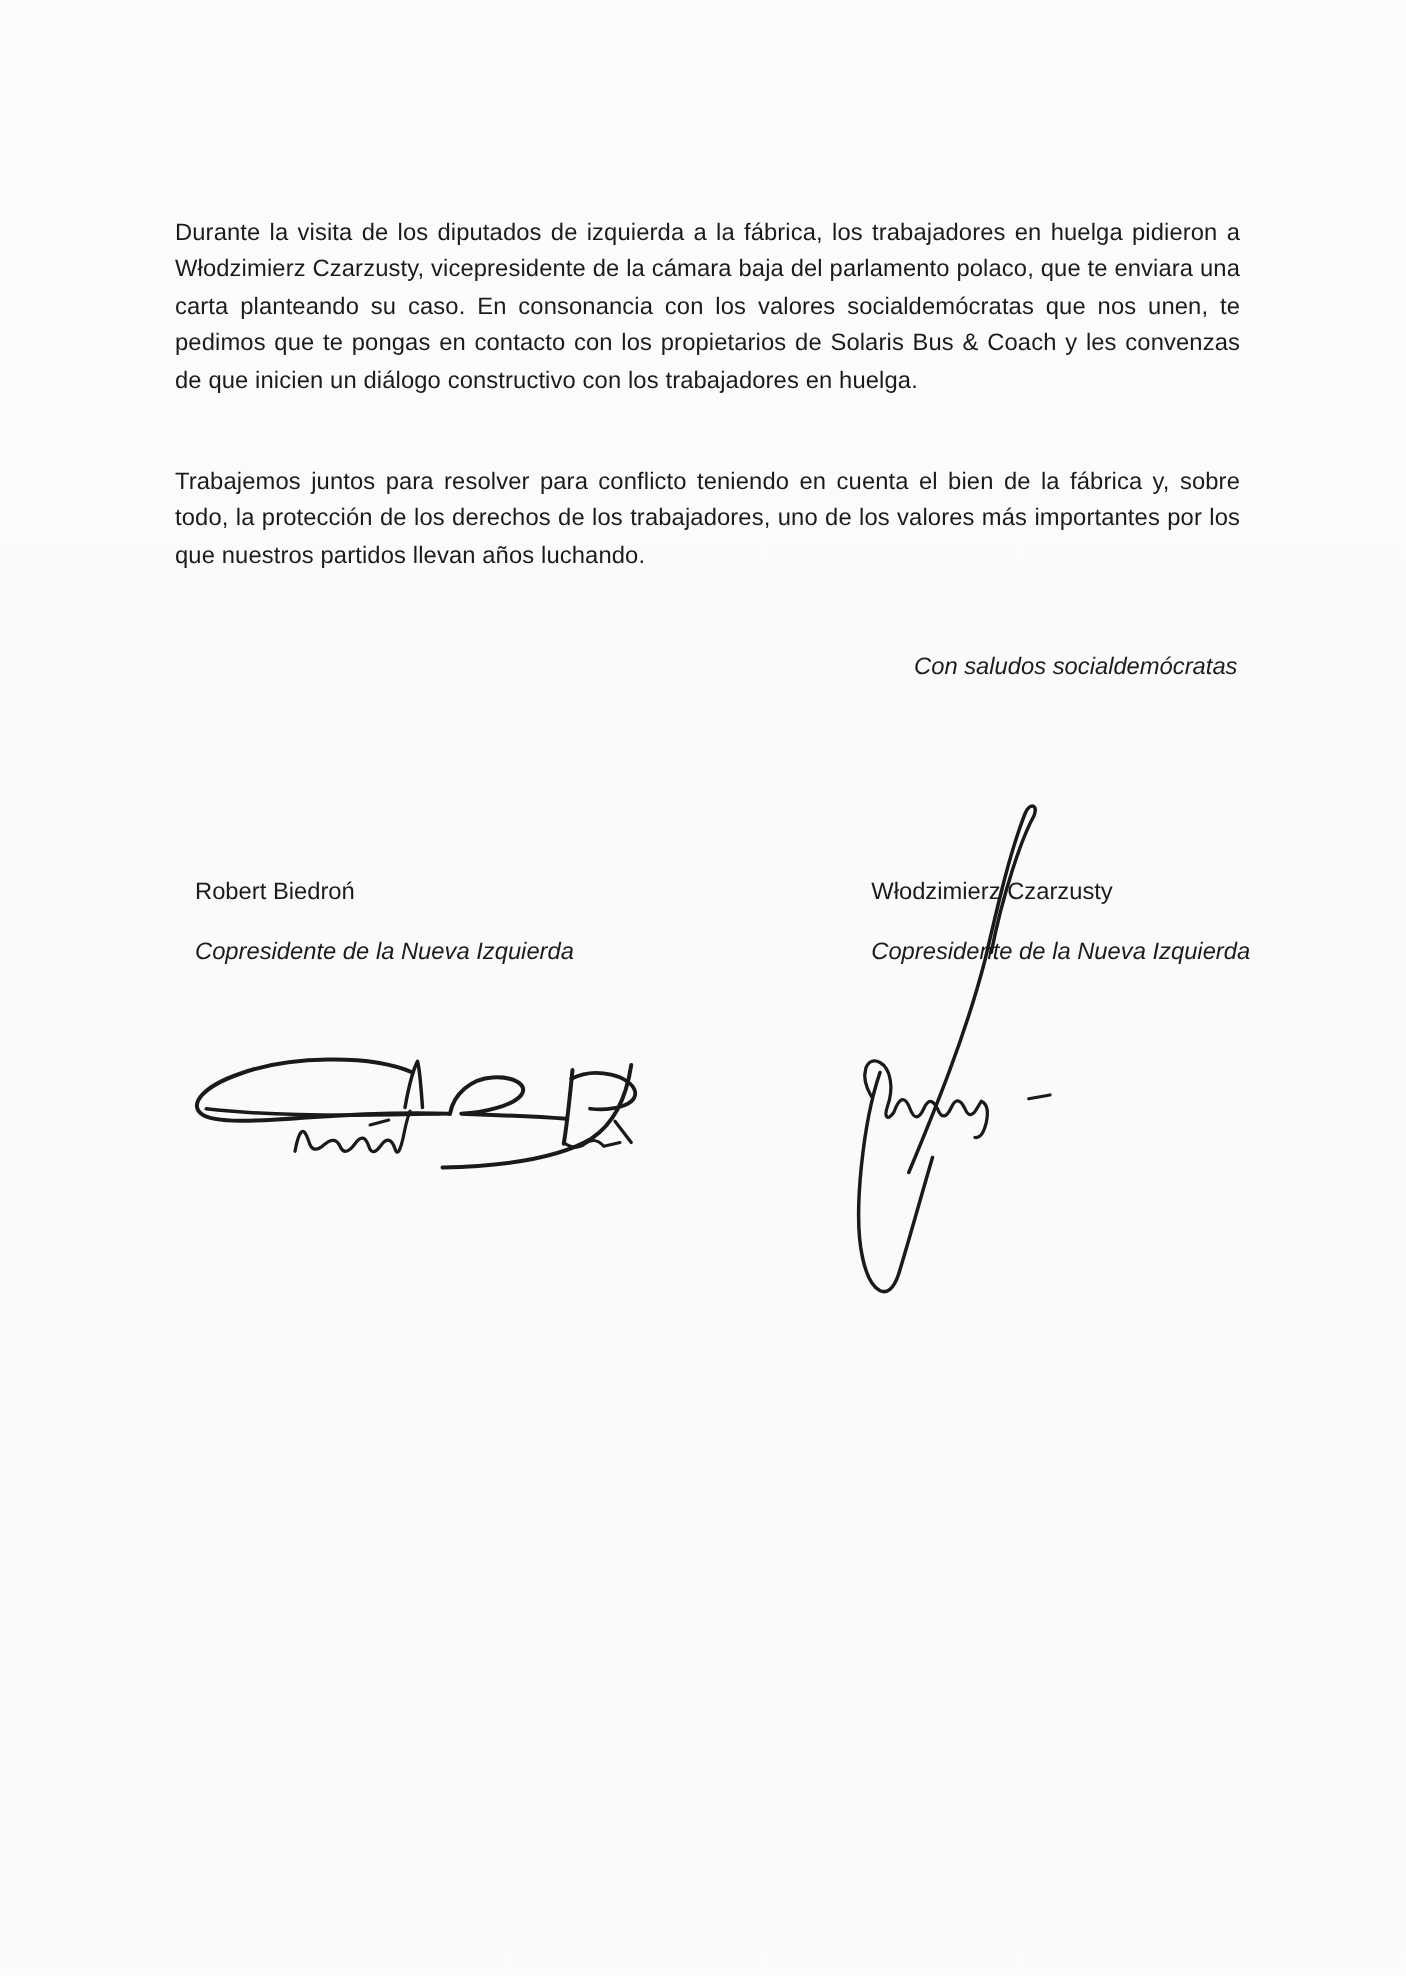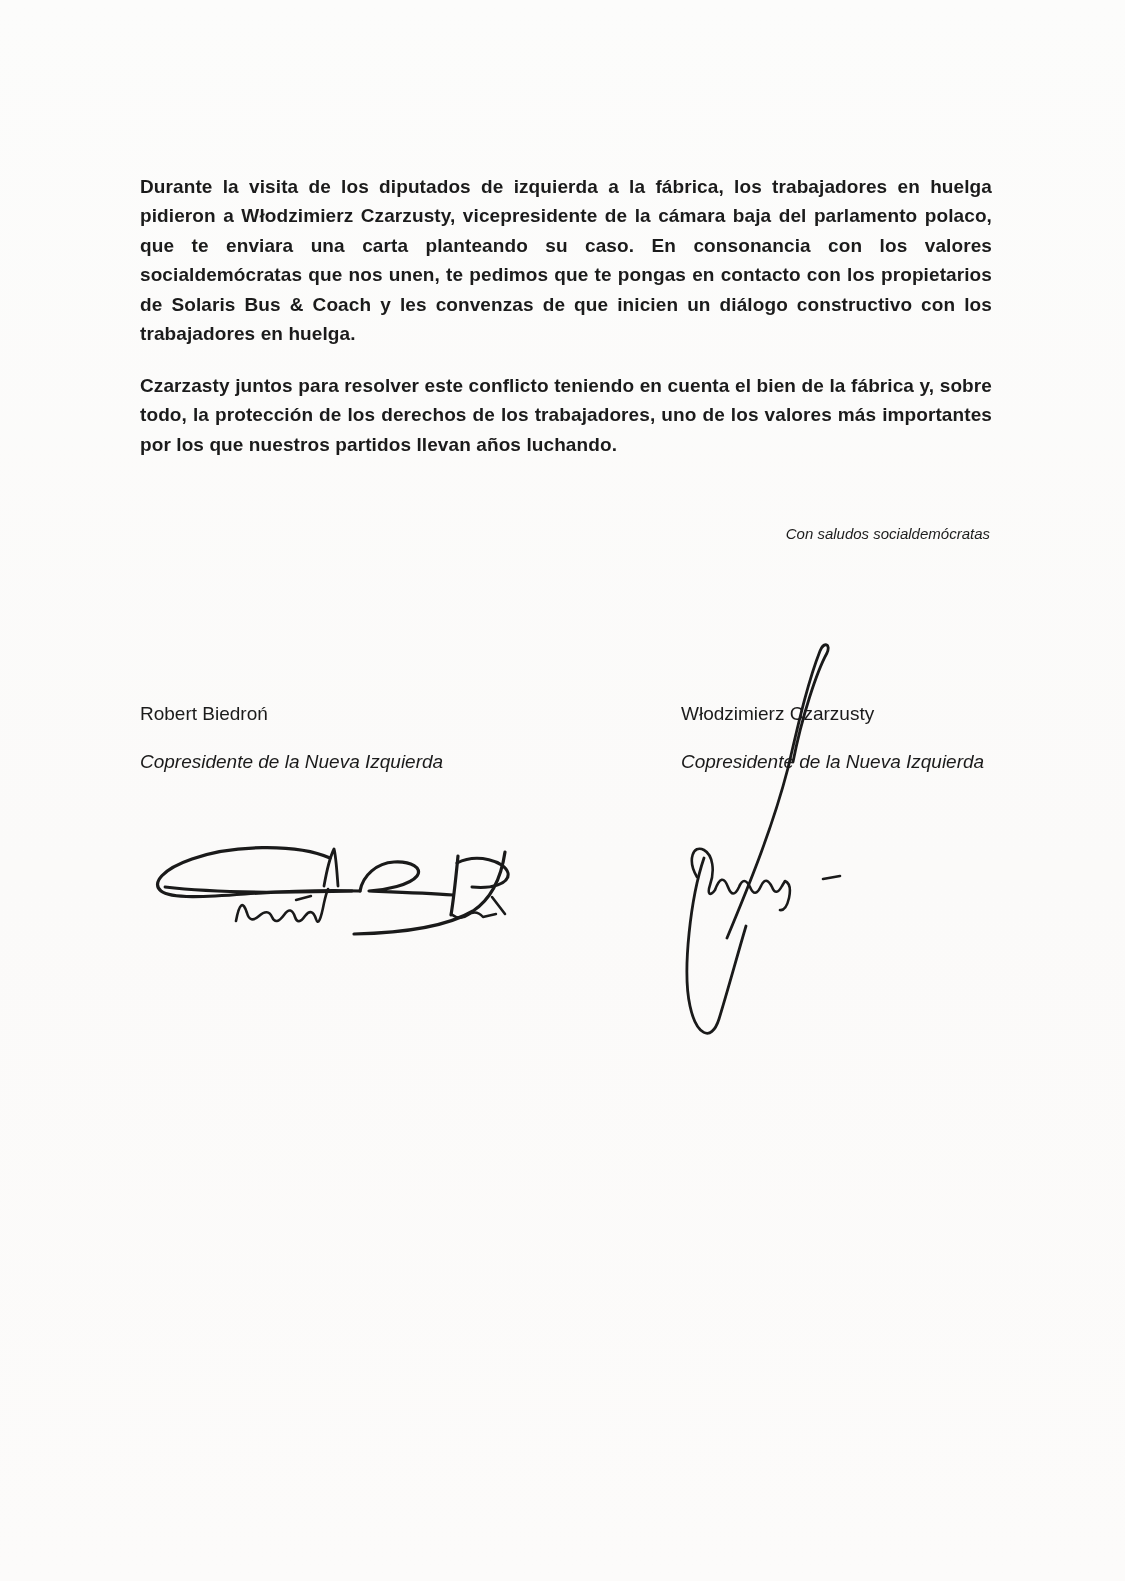--- a/index.html
+++ b/index.html
@@ -21,40 +21,40 @@
   .body-para {
     position: absolute;
     left: 140px;
     width: 852px;
     margin: 0;
     font-size: 19px;
     line-height: 29.4px;
     text-align: justify;
     color: #1b1b1b;
     letter-spacing: 0.1px;
-    font-weight: bold;
   }
   #para1 { top: 172px; }
   #para2 { top: 371px; }
   .closing {
     position: absolute;
     left: 140px;
     top: 519px;
     width: 850px;
     margin: 0;
-    font-size: 15px;
+    font-size: 19px;
     line-height: 29.4px;
     font-style: italic;
     text-align: right;
     color: #1c1c1c;
   }
   .signer {
     position: absolute;
     top: 699px;
     width: 420px;
+    margin-left: 16px;
   }
   #signer-left  { left: 140px; }
   #signer-right { left: 681px; }
   .signer p {
     margin: 0;
     font-size: 19px;
     line-height: 29.4px;
     color: #1b1b1b;
   }
   .signer .title { margin-top: 19px; font-style: italic; }
@@ -70,21 +70,21 @@
     stroke-linejoin: round;
   }
 </style>
 </head>
 <body>
 
 <div class="page">
 
   <p id="para1" class="body-para">Durante la visita de los diputados de izquierda a la fábrica, los trabajadores en huelga pidieron a Włodzimierz Czarzusty, vicepresidente de la cámara baja del parlamento polaco, que te enviara una carta planteando su caso. En consonancia con los valores socialdemócratas que nos unen, te pedimos que te pongas en contacto con los propietarios de Solaris Bus &amp; Coach y les convenzas de que inicien un diálogo constructivo con los trabajadores en huelga.</p>
 
-  <p id="para2" class="body-para">Czarzasty juntos para resolver este conflicto teniendo en cuenta el bien de la fábrica y, sobre todo, la protección de los derechos de los trabajadores, uno de los valores más importantes por los que nuestros partidos llevan años luchando.</p>
+  <p id="para2" class="body-para">Trabajemos juntos para resolver para conflicto teniendo en cuenta el bien de la fábrica y, sobre todo, la protección de los derechos de los trabajadores, uno de los valores más importantes por los que nuestros partidos llevan años luchando.</p>
 
   <p class="closing">Con saludos socialdemócratas</p>
 
   <div id="signer-left" class="signer">
     <p class="name">Robert Biedroń</p>
     <p class="title">Copresidente de la Nueva Izquierda</p>
   </div>
 
   <div id="signer-right" class="signer">
     <p class="name">Włodzimierz Czarzusty</p>

